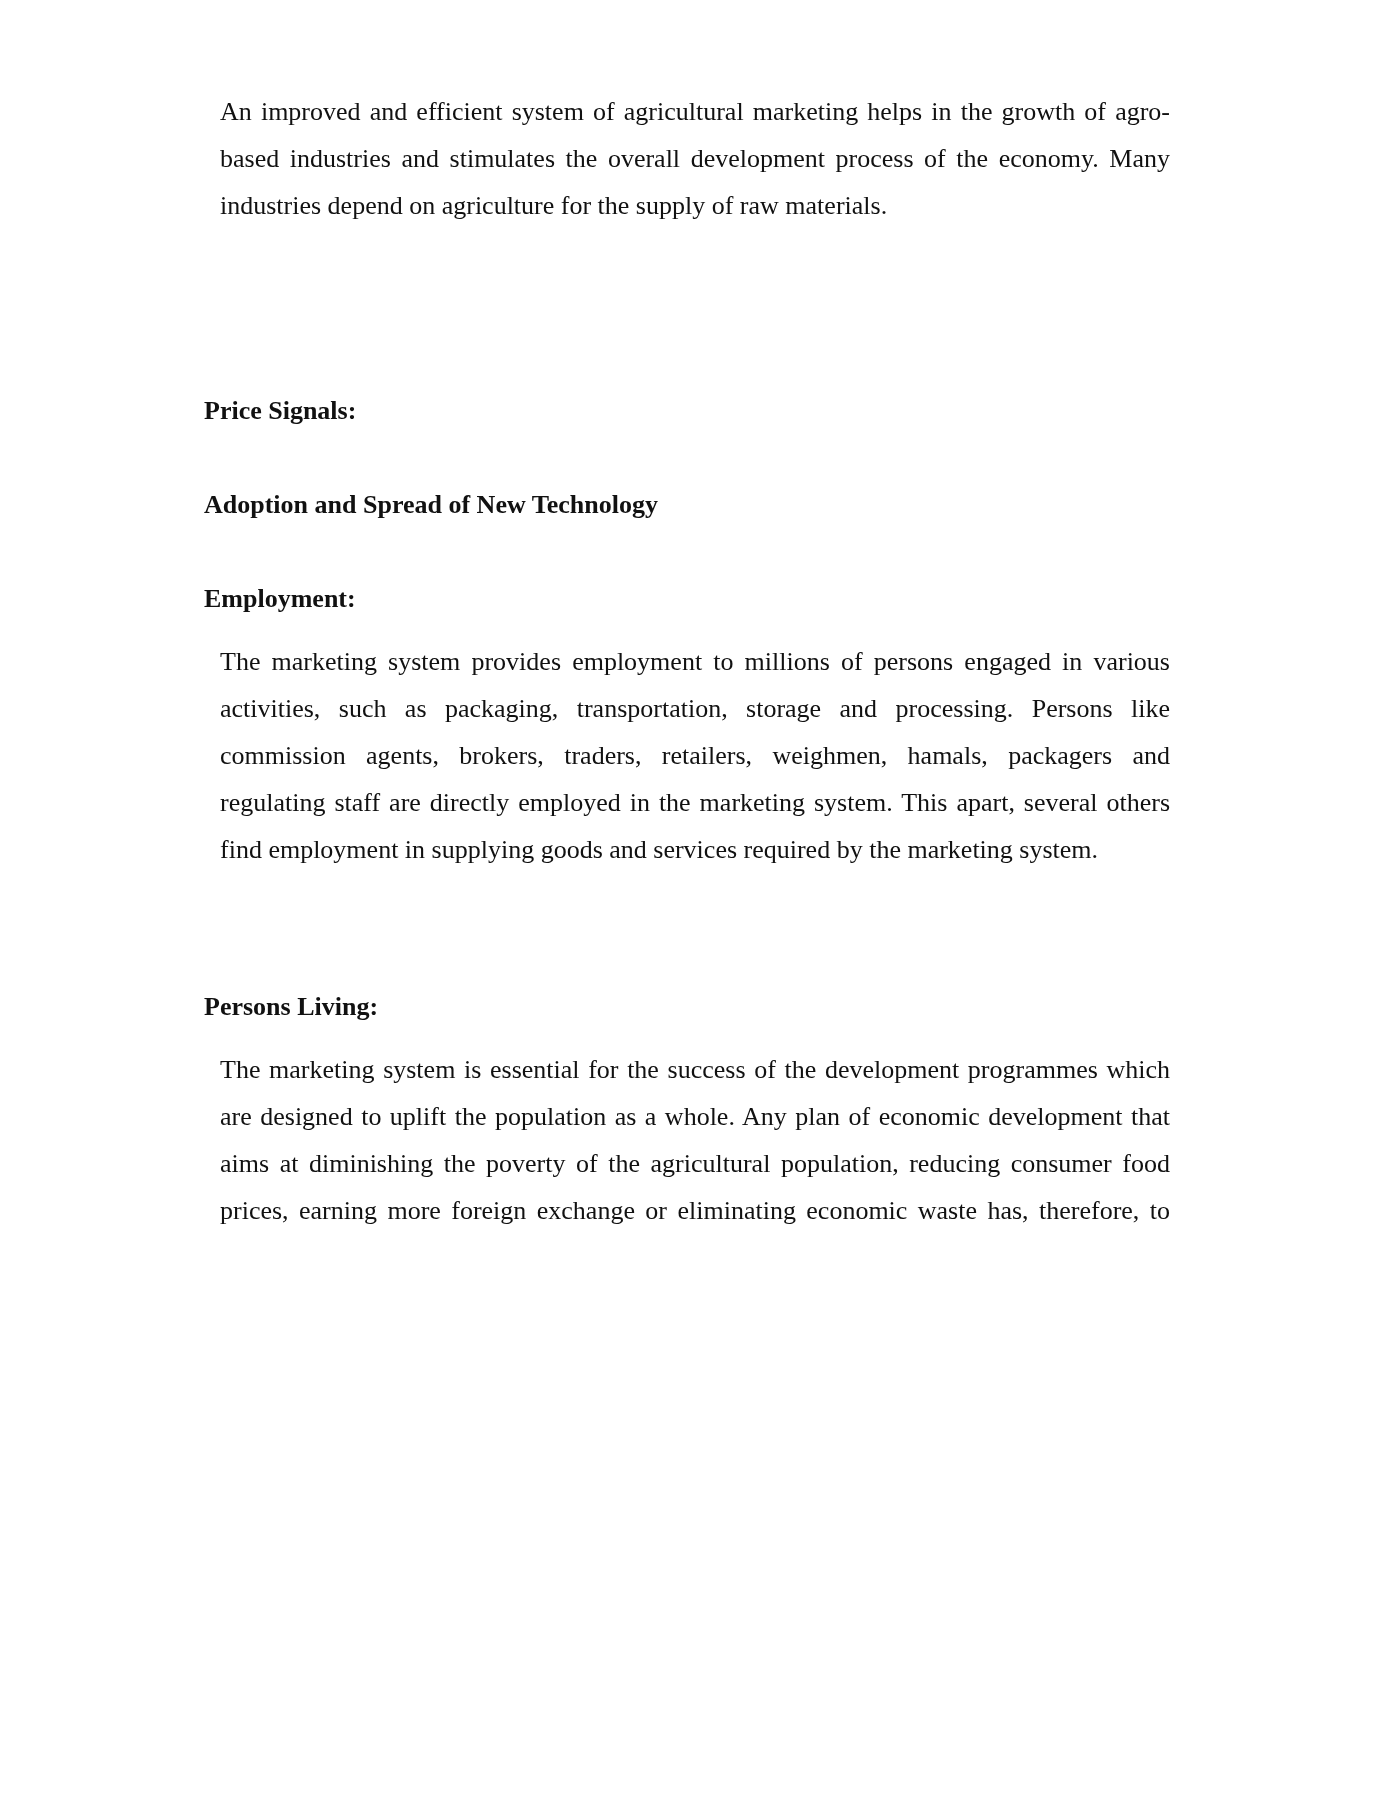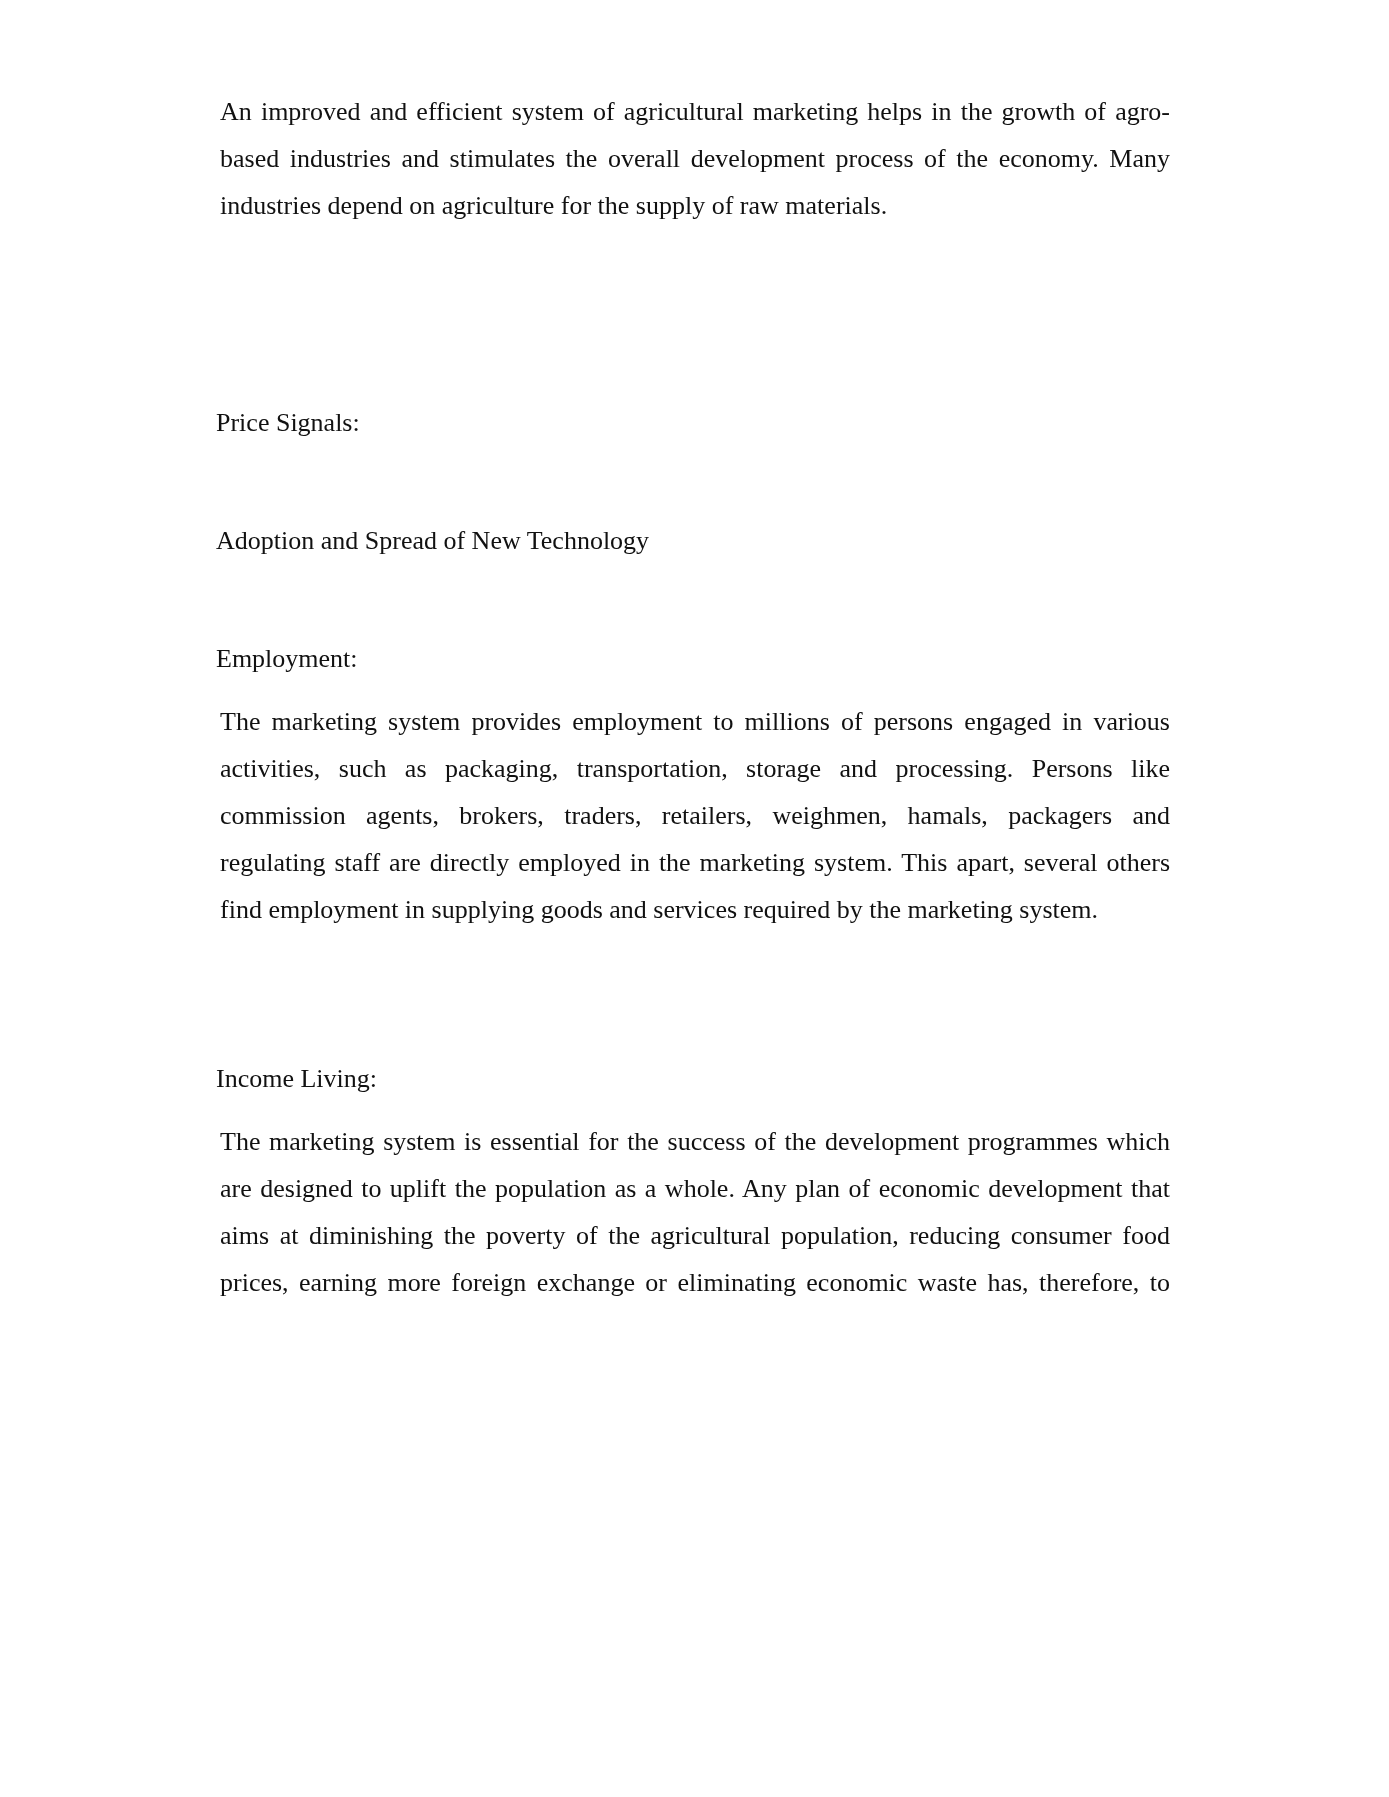--- a/index.html
+++ b/index.html
@@ -22,24 +22,24 @@
       width: 982px;
     }
     .para {
       margin: 16px;
       font-size: 26px;
       line-height: 47px;
       text-align: justify;
       text-align-last: left;
     }
     .heading {
-      margin: 12px;
+      margin: 0;
       font-size: 26px;
       line-height: 47px;
-      font-weight: normal;
+      font-weight: bold;
     }
     .gap-large { height: 142px; }
     .gap { height: 47px; }
   </style>
 </head>
 <body>
 
 <div class="page">
   <p class="para">An improved and efficient system of agricultural marketing helps in the growth of agro-based industries and stimulates the overall development process of the economy.  Many industries depend on agriculture for the supply of raw materials.</p>
 
@@ -63,16 +63,16 @@
   </section>
 
   <div class="gap"></div>
 
   <section>
   </section>
 
   <div class="gap"></div>
 
   <section>
-    <h2 class="heading">Income Living:</h2>
+    <h2 class="heading">Persons Living:</h2>
     <p class="para" style="text-align-last: justify;">The marketing system is essential for the success of the development programmes which are designed to uplift the population as a whole.  Any plan of economic development that aims at diminishing the poverty of the agricultural population, reducing consumer food prices, earning more foreign exchange or eliminating economic waste has, therefore, to</p>
   </section>
 </div>
 
 </body></html>

